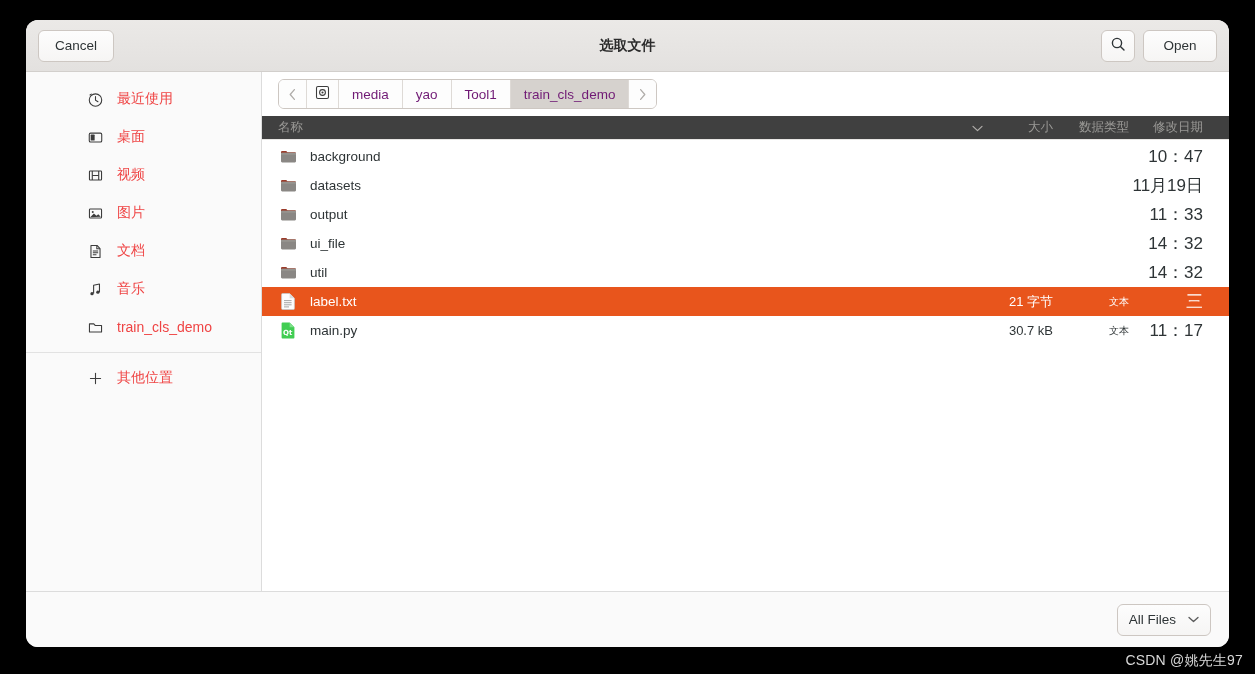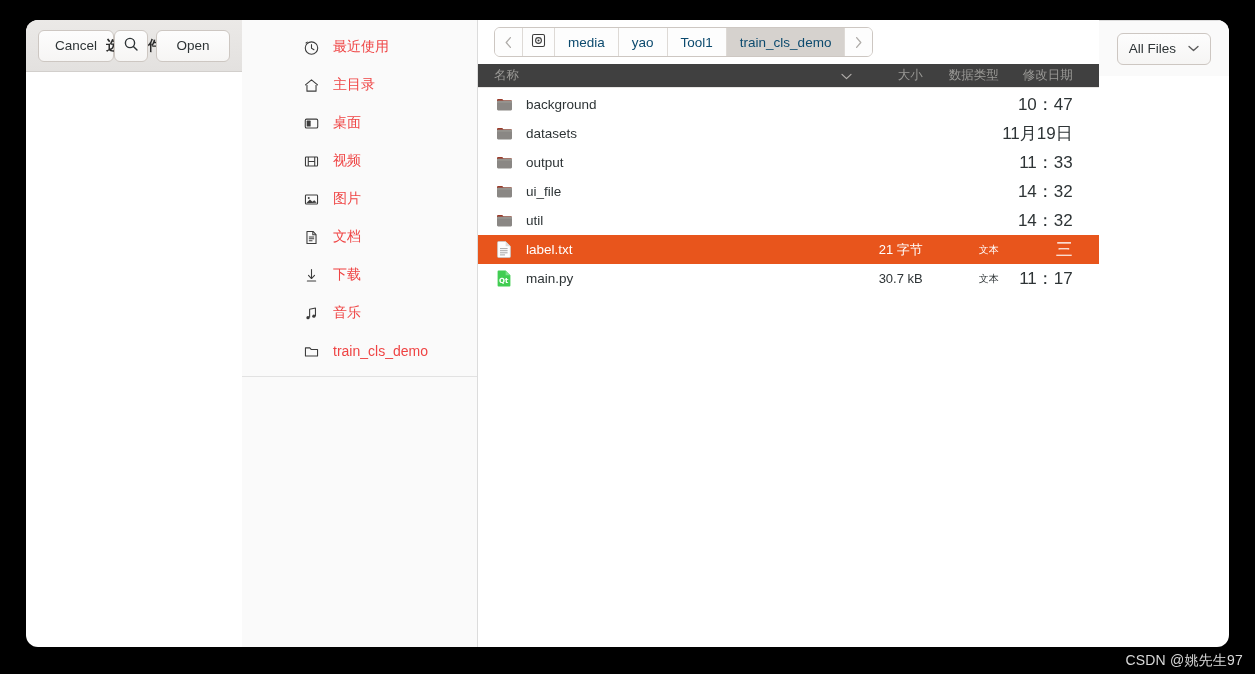--- a/index.html
+++ b/index.html
@@ -12,21 +12,21 @@
 
   #window {
     position: absolute;
     left: 26px; top: 20px;
     width: 1203px; height: 627px;
     background: #ffffff;
     border-radius: 12px;
     overflow: hidden;
     box-shadow: 0 0 0 1px rgba(0,0,0,0.18);
     display: flex;
-    flex-direction: row;
+    flex-direction: column;
   }
 
   
   #headerbar {
     height: 52px;
     background: linear-gradient(to bottom, #ebe9e7, #e3e1df);
     border-bottom: 1px solid #d2cfcc;
     display: flex;
     align-items: center;
     padding: 0 12px;
@@ -132,21 +132,21 @@
     border-radius: 6px;
     overflow: hidden;
     background: #fdfdfd;
   }
   .crumb {
     display: flex;
     align-items: center;
     justify-content: center;
     padding: 0 13px;
     font-size: 13.5px;
-    color: #0c4a6e;
+    color: #701a75;
     border-right: 1px solid #dedad6;
     cursor: pointer;
     white-space: nowrap;
     background: #fdfdfd;
   }
   .crumb:last-child { border-right: none; }
   .crumb.arrow { padding: 0 9px; color: #9a9996; }
   .crumb.iconc { padding: 0 8px; }
   .crumb.current {
     background: #d6d2ce;
@@ -271,29 +271,20 @@
         <span class="side-ic">
           <svg width="17" height="17" viewBox="0 0 18 18" fill="none" stroke="#3c3c3c" stroke-width="1.15">
             <circle cx="9" cy="9.6" r="6.6"></circle>
               <path d="M9 6v3.8l2.6 1.6" stroke-linecap="round"></path>
             <path d="M3.2 4.2 L4.6 3.3" stroke-linecap="round"></path>
           </svg>
         </span>
         <span>最近使用</span>
       </div>
 
-      <div class="side-item">
-        <span class="side-ic">
-          <svg width="17" height="17" viewBox="0 0 18 18" fill="none" stroke="#3c3c3c" stroke-width="1.15">
-            <path d="M2.6 8.4 L9 3 L15.4 8.4" stroke-linecap="round" stroke-linejoin="round"></path>
-            <path d="M4.2 8.4 V15 H13.8 V8.4" stroke-linejoin="round"></path>
-          </svg>
-        </span>
-        <span>主目录</span>
-      </div>
 
       <div class="side-item">
         <span class="side-ic">
           <svg width="17" height="17" viewBox="0 0 18 18" fill="none" stroke="#3c3c3c" stroke-width="1.15">
             <rect x="2.4" y="4.4" width="13.2" height="9.4" rx="1.4"></rect>
             <rect x="3.9" y="5.9" width="4.2" height="6.4" rx="0.6" fill="#3c3c3c" stroke="none"></rect>
           </svg>
         </span>
         <span>桌面</span>
       </div>
@@ -327,30 +318,20 @@
             <path d="M4.2 2.6 H10.6 L13.8 5.9 V15.4 H4.2 Z" stroke-linejoin="round"></path>
             <path d="M10.4 2.7 V6.1 H13.7"></path>
             <line x1="6.2" y1="8.4" x2="11.8" y2="8.4"></line>
             <line x1="6.2" y1="10.4" x2="11.8" y2="10.4"></line>
             <line x1="6.2" y1="12.4" x2="10" y2="12.4"></line>
           </svg>
         </span>
         <span>文档</span>
       </div>
 
-      <div class="side-item">
-        <span class="side-ic">
-          <svg width="17" height="17" viewBox="0 0 18 18" fill="none" stroke="#3c3c3c" stroke-width="1.15">
-            <line x1="9" y1="2.8" x2="9" y2="12" stroke-linecap="round"></line>
-            <path d="M5.8 8.9 L9 12.2 L12.2 8.9" stroke-linecap="round" stroke-linejoin="round"></path>
-            <line x1="4.6" y1="14.8" x2="13.4" y2="14.8" stroke-linecap="round"></line>
-          </svg>
-        </span>
-        <span>下载</span>
-      </div>
 
       <div class="side-item">
         <span class="side-ic">
           <svg width="17" height="17" viewBox="0 0 18 18" fill="none" stroke="#3c3c3c" stroke-width="1.15">
             <path d="M7 13.2 V4.6 L13.2 3.2 V11.6" stroke-linejoin="round"></path>
             <circle cx="5.3" cy="13.4" r="1.75" fill="#3c3c3c" stroke="none"></circle>
             <circle cx="11.5" cy="11.8" r="1.75" fill="#3c3c3c" stroke="none"></circle>
           </svg>
         </span>
         <span>音乐</span>
@@ -360,20 +341,29 @@
         <span class="side-ic">
           <svg width="17" height="17" viewBox="0 0 18 18" fill="none" stroke="#3c3c3c" stroke-width="1.15">
             <path d="M2.6 13.8 V5.2 H7.2 L8.6 6.8 H15.4 V13.8 Z" stroke-linejoin="round"></path>
           </svg>
         </span>
         <span>train_cls_demo</span>
       </div>
 
       <div class="side-sep"></div>
 
+      <div class="side-item">
+        <span class="side-ic">
+          <svg width="17" height="17" viewBox="0 0 18 18" fill="none" stroke="#3c3c3c" stroke-width="1.15">
+            <line x1="9" y1="3.6" x2="9" y2="14.4" stroke-linecap="round"></line>
+            <line x1="3.6" y1="9" x2="14.4" y2="9" stroke-linecap="round"></line>
+          </svg>
+        </span>
+        <span>其他位置</span>
+      </div>
 
     </div>
 
     <div id="pane">
 
       <div id="pathbar-wrap">
         <div id="pathbar">
 
           <div class="crumb arrow">
             <svg width="9" height="13" viewBox="0 0 9 13" fill="none" stroke="#b0adaa" stroke-width="1.3">

